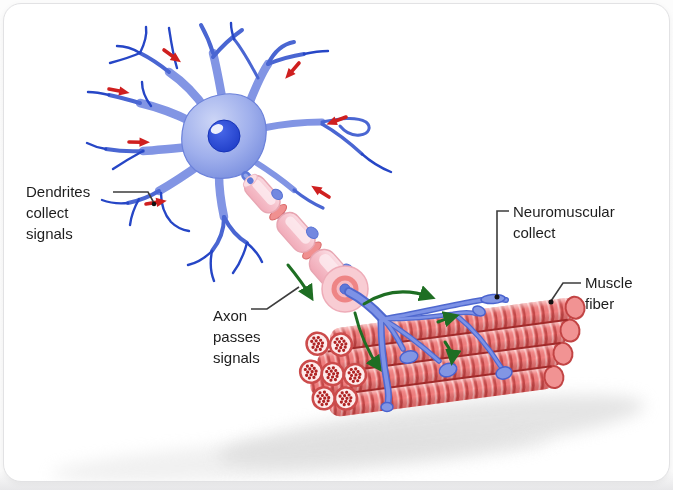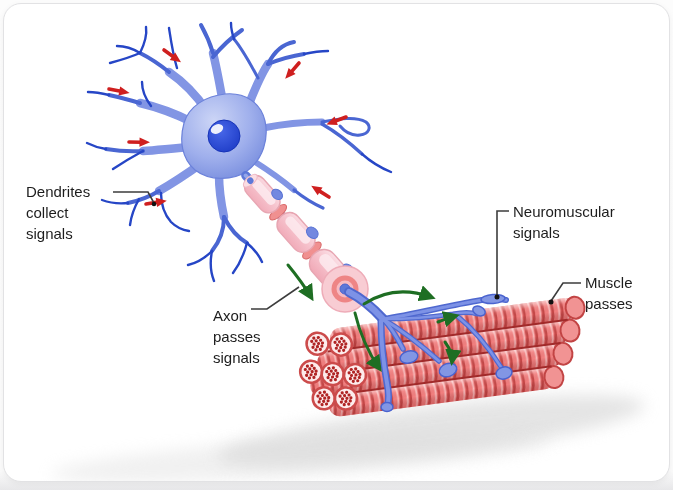--- a/index.html
+++ b/index.html
@@ -284,17 +284,17 @@
       </g>
     </svg>
 
     <div class="lbl lbl-dendrites">Dendrites
 collect
 signals</div>
     <div class="lbl lbl-axon">Axon
 passes
 signals</div>
     <div class="lbl lbl-nmj">Neuromuscular
-signals</div>
+collect</div>
     <div class="lbl lbl-muscle">Muscle
-passes</div>
+fiber</div>
   </div>
 </div>
 
 </body></html>

